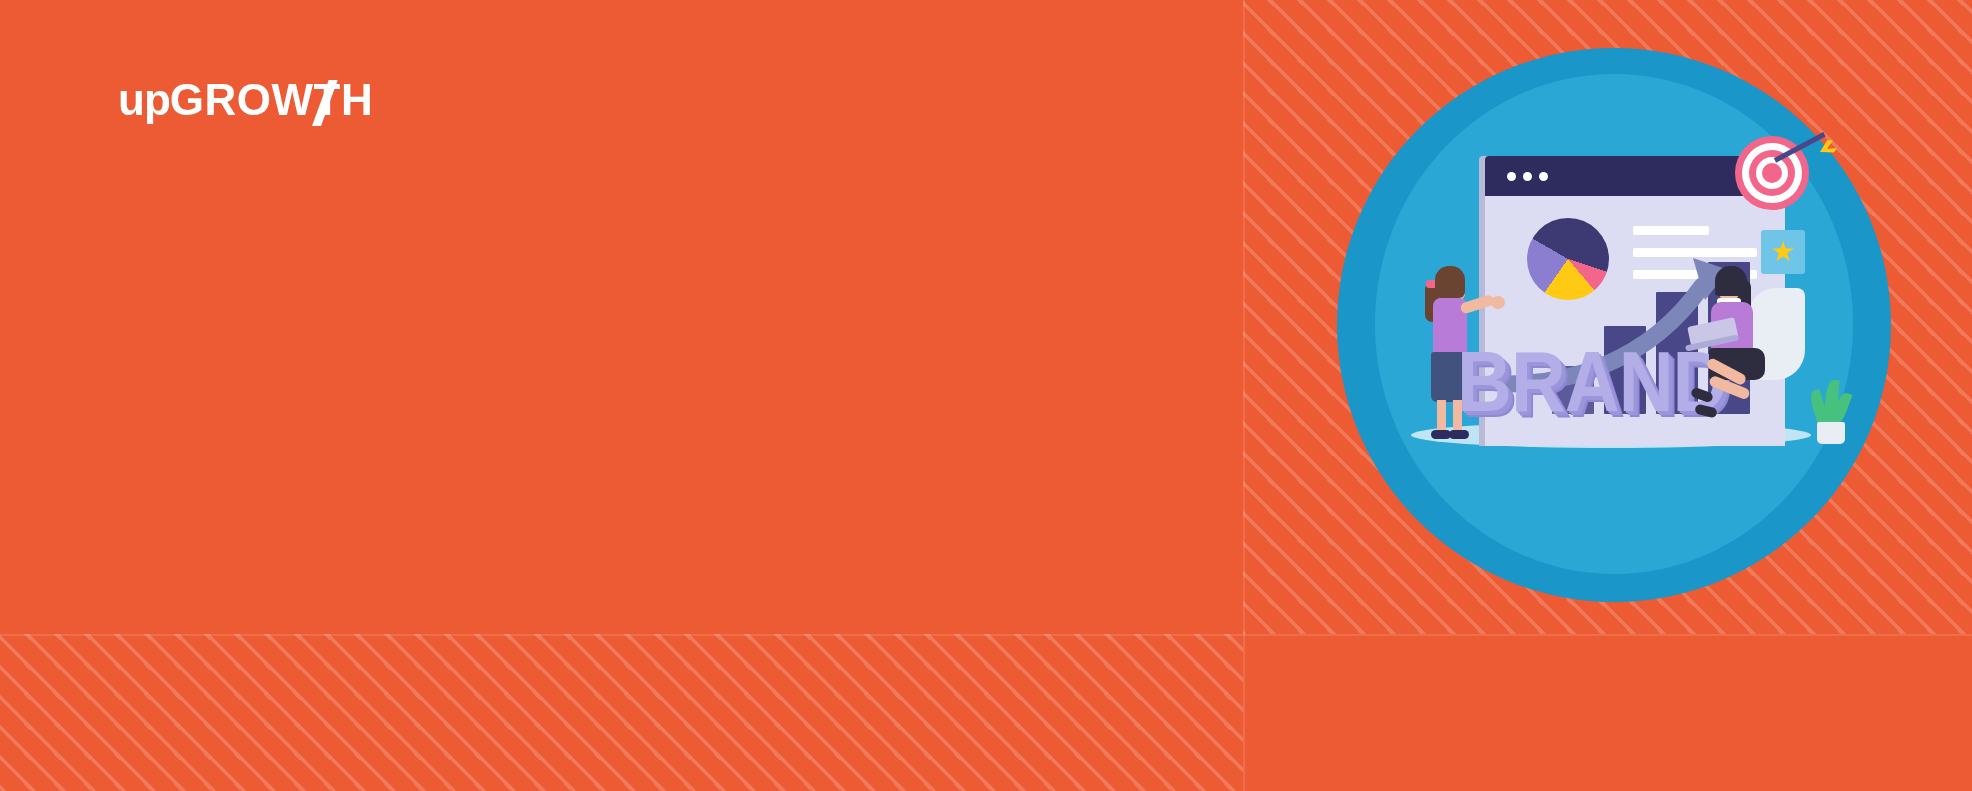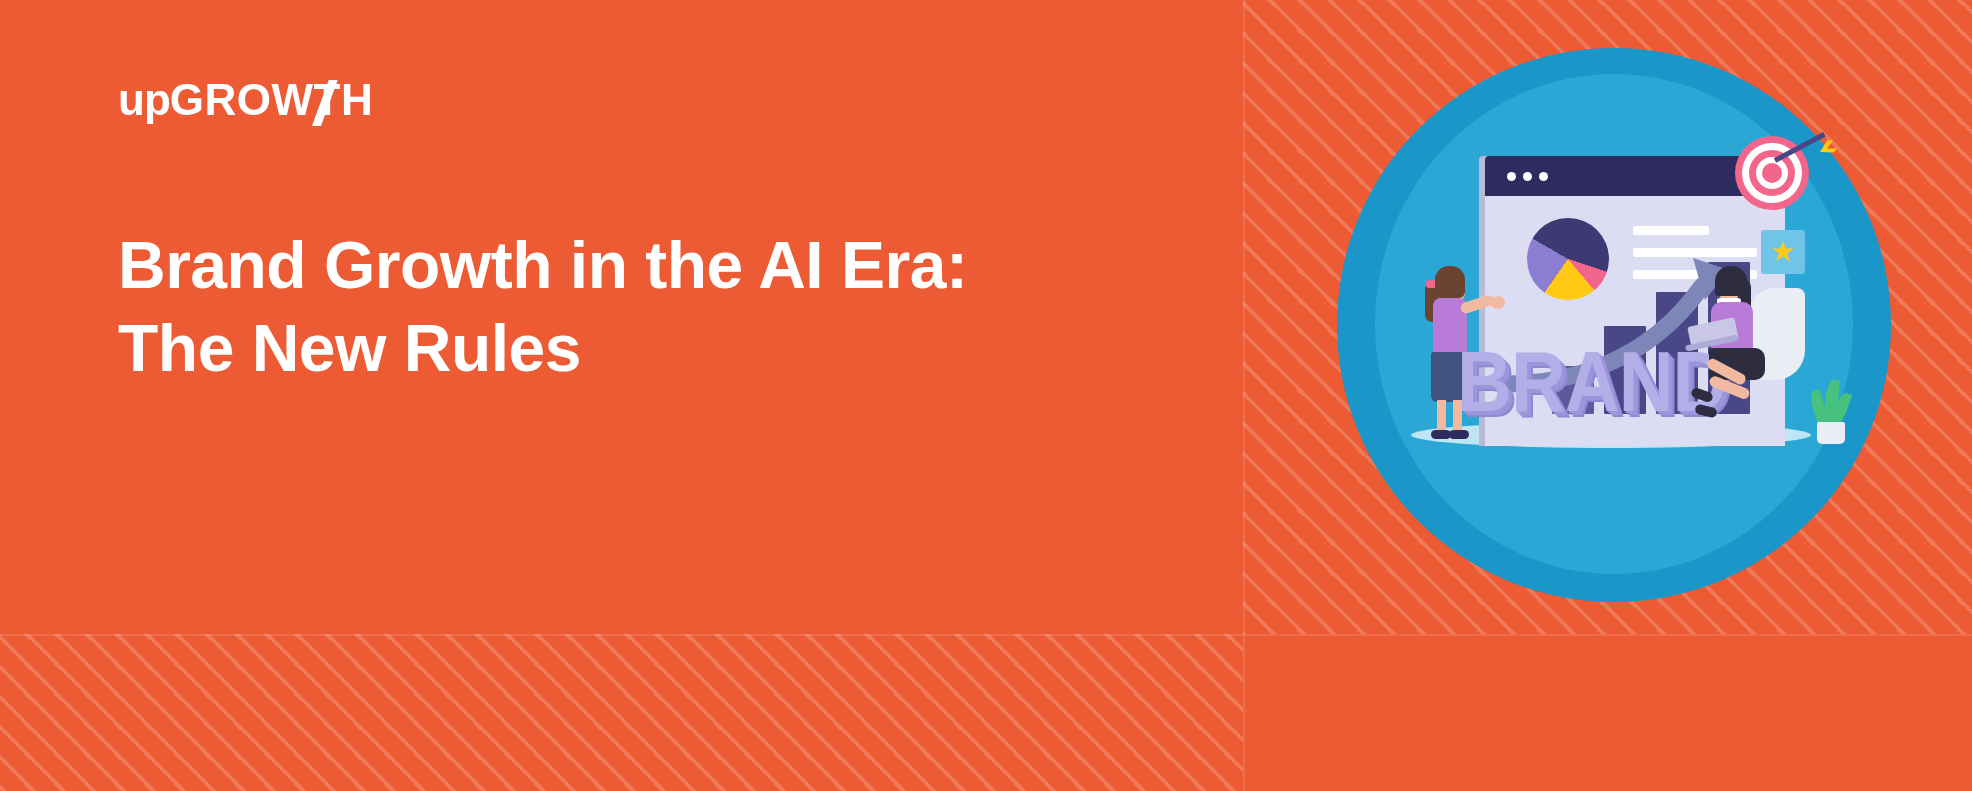--- a/index.html
+++ b/index.html
@@ -301,24 +301,20 @@
   <div class="divider-v"></div>
   <div class="divider-h"></div>
 
   <div class="content">
 
     <div class="logo">
       <span class="logo-up">up</span><span class="logo-grow">GRO</span><span class="logo-grow">W</span><span class="logo-th">TH</span>
       <span class="logo-arrow"></span>
     </div>
 
-    <h1 class="headline">
-      <span class="headline-line">Brand Growth in the AI Era:</span>
-      <span class="headline-line">The New Rules</span>
-    </h1>
 
   </div>
 
   <div class="illustration">
     <div class="circle-outer"></div>
     <div class="circle-inner"></div>
 
     <div class="scene">
 
       <div class="ground"></div>

